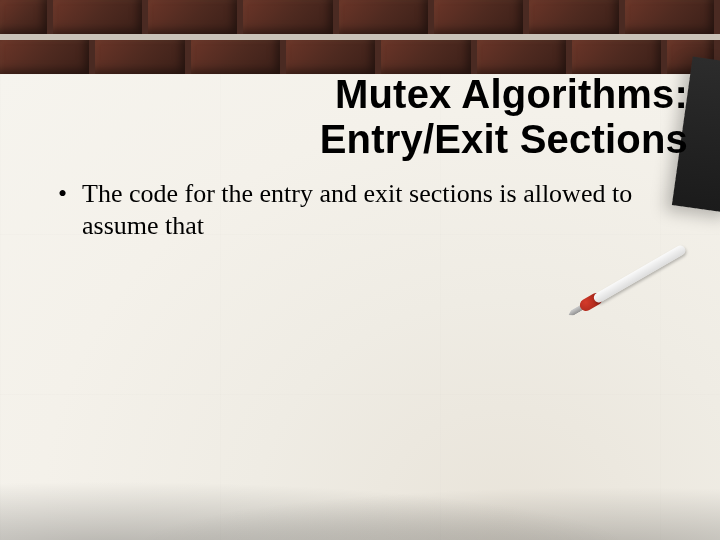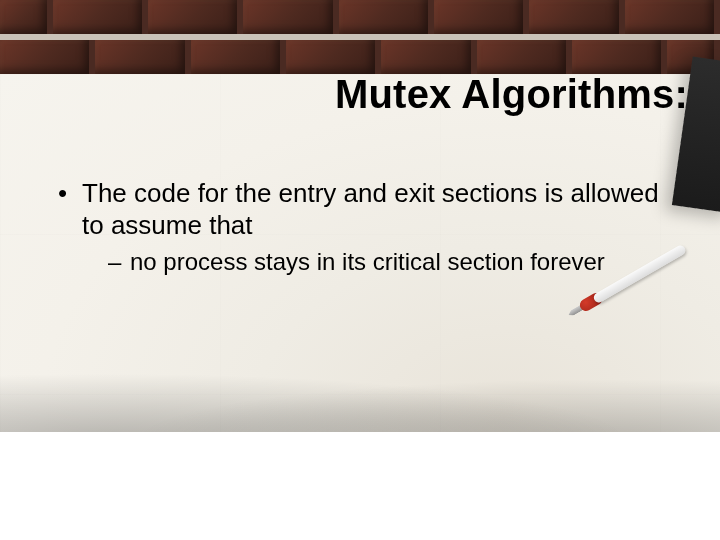--- a/index.html
+++ b/index.html
@@ -7,21 +7,21 @@
     padding: 0;
     width: 720px;
     height: 540px;
     overflow: hidden;
     font-family: Arial, Helvetica, sans-serif;
     color: #000;
   }
   .slide {
     position: relative;
     width: 720px;
-    height: 432px;
+    height: 540px;
     background: #0f766e;
   }
   
   .brick {
     position: absolute;
     top: 0; left: 0; right: 0;
     height: 74px;
     background-color: #4a2a22;
     overflow: hidden;
   }
@@ -105,21 +105,21 @@
     line-height:1.12;
     letter-spacing:.2px;
   }
   .body{
     position:absolute; top:178px; left:54px; right:58px;
     font-size:26px;
     line-height:1.22;
   }
   ul.top{ list-style:none; margin:0; padding:0; }
   ul.top > li{
-    position:relative; padding-left:28px; margin-bottom:8px;
+    position:relative; padding-left:28px; margin-bottom:8px;font-family:Liberation Serif, serif;
   }
   ul.top > li::before{
     content:"•"; position:absolute; left:4px; top:0;
     font-size:26px; line-height:1.22;
   }
   ul.sub{ list-style:none; margin:6px 0 0 0; padding:0 0 0 26px; font-size:24px; }
   ul.sub > li{
     position:relative; padding-left:22px; margin:4px 0;
   }
   ul.sub > li::before{
@@ -159,27 +159,27 @@
   <div class="paper"></div>
   <div class="corner-tab"></div>
   <div class="pen">
     <div class="tip"></div>
       <div class="grip"></div>
       <div class="barrel"></div>
   </div>
 
   <div class="title">
     <div>Mutex Algorithms:</div>
+    <div>Entry/Exit Sections</div>
   </div>
 
   <div class="body">
     <ul class="top">
       <li>
         <span>The code for the entry and exit sections is allowed to assume that</span>
         <ul class="sub">
-          <li>no process stays in its critical section forever</li>
         </ul>
       </li>
     </ul>
   </div>
 
   <div class="bottom-smudge"></div>
 </div>
 
 </body></html>

